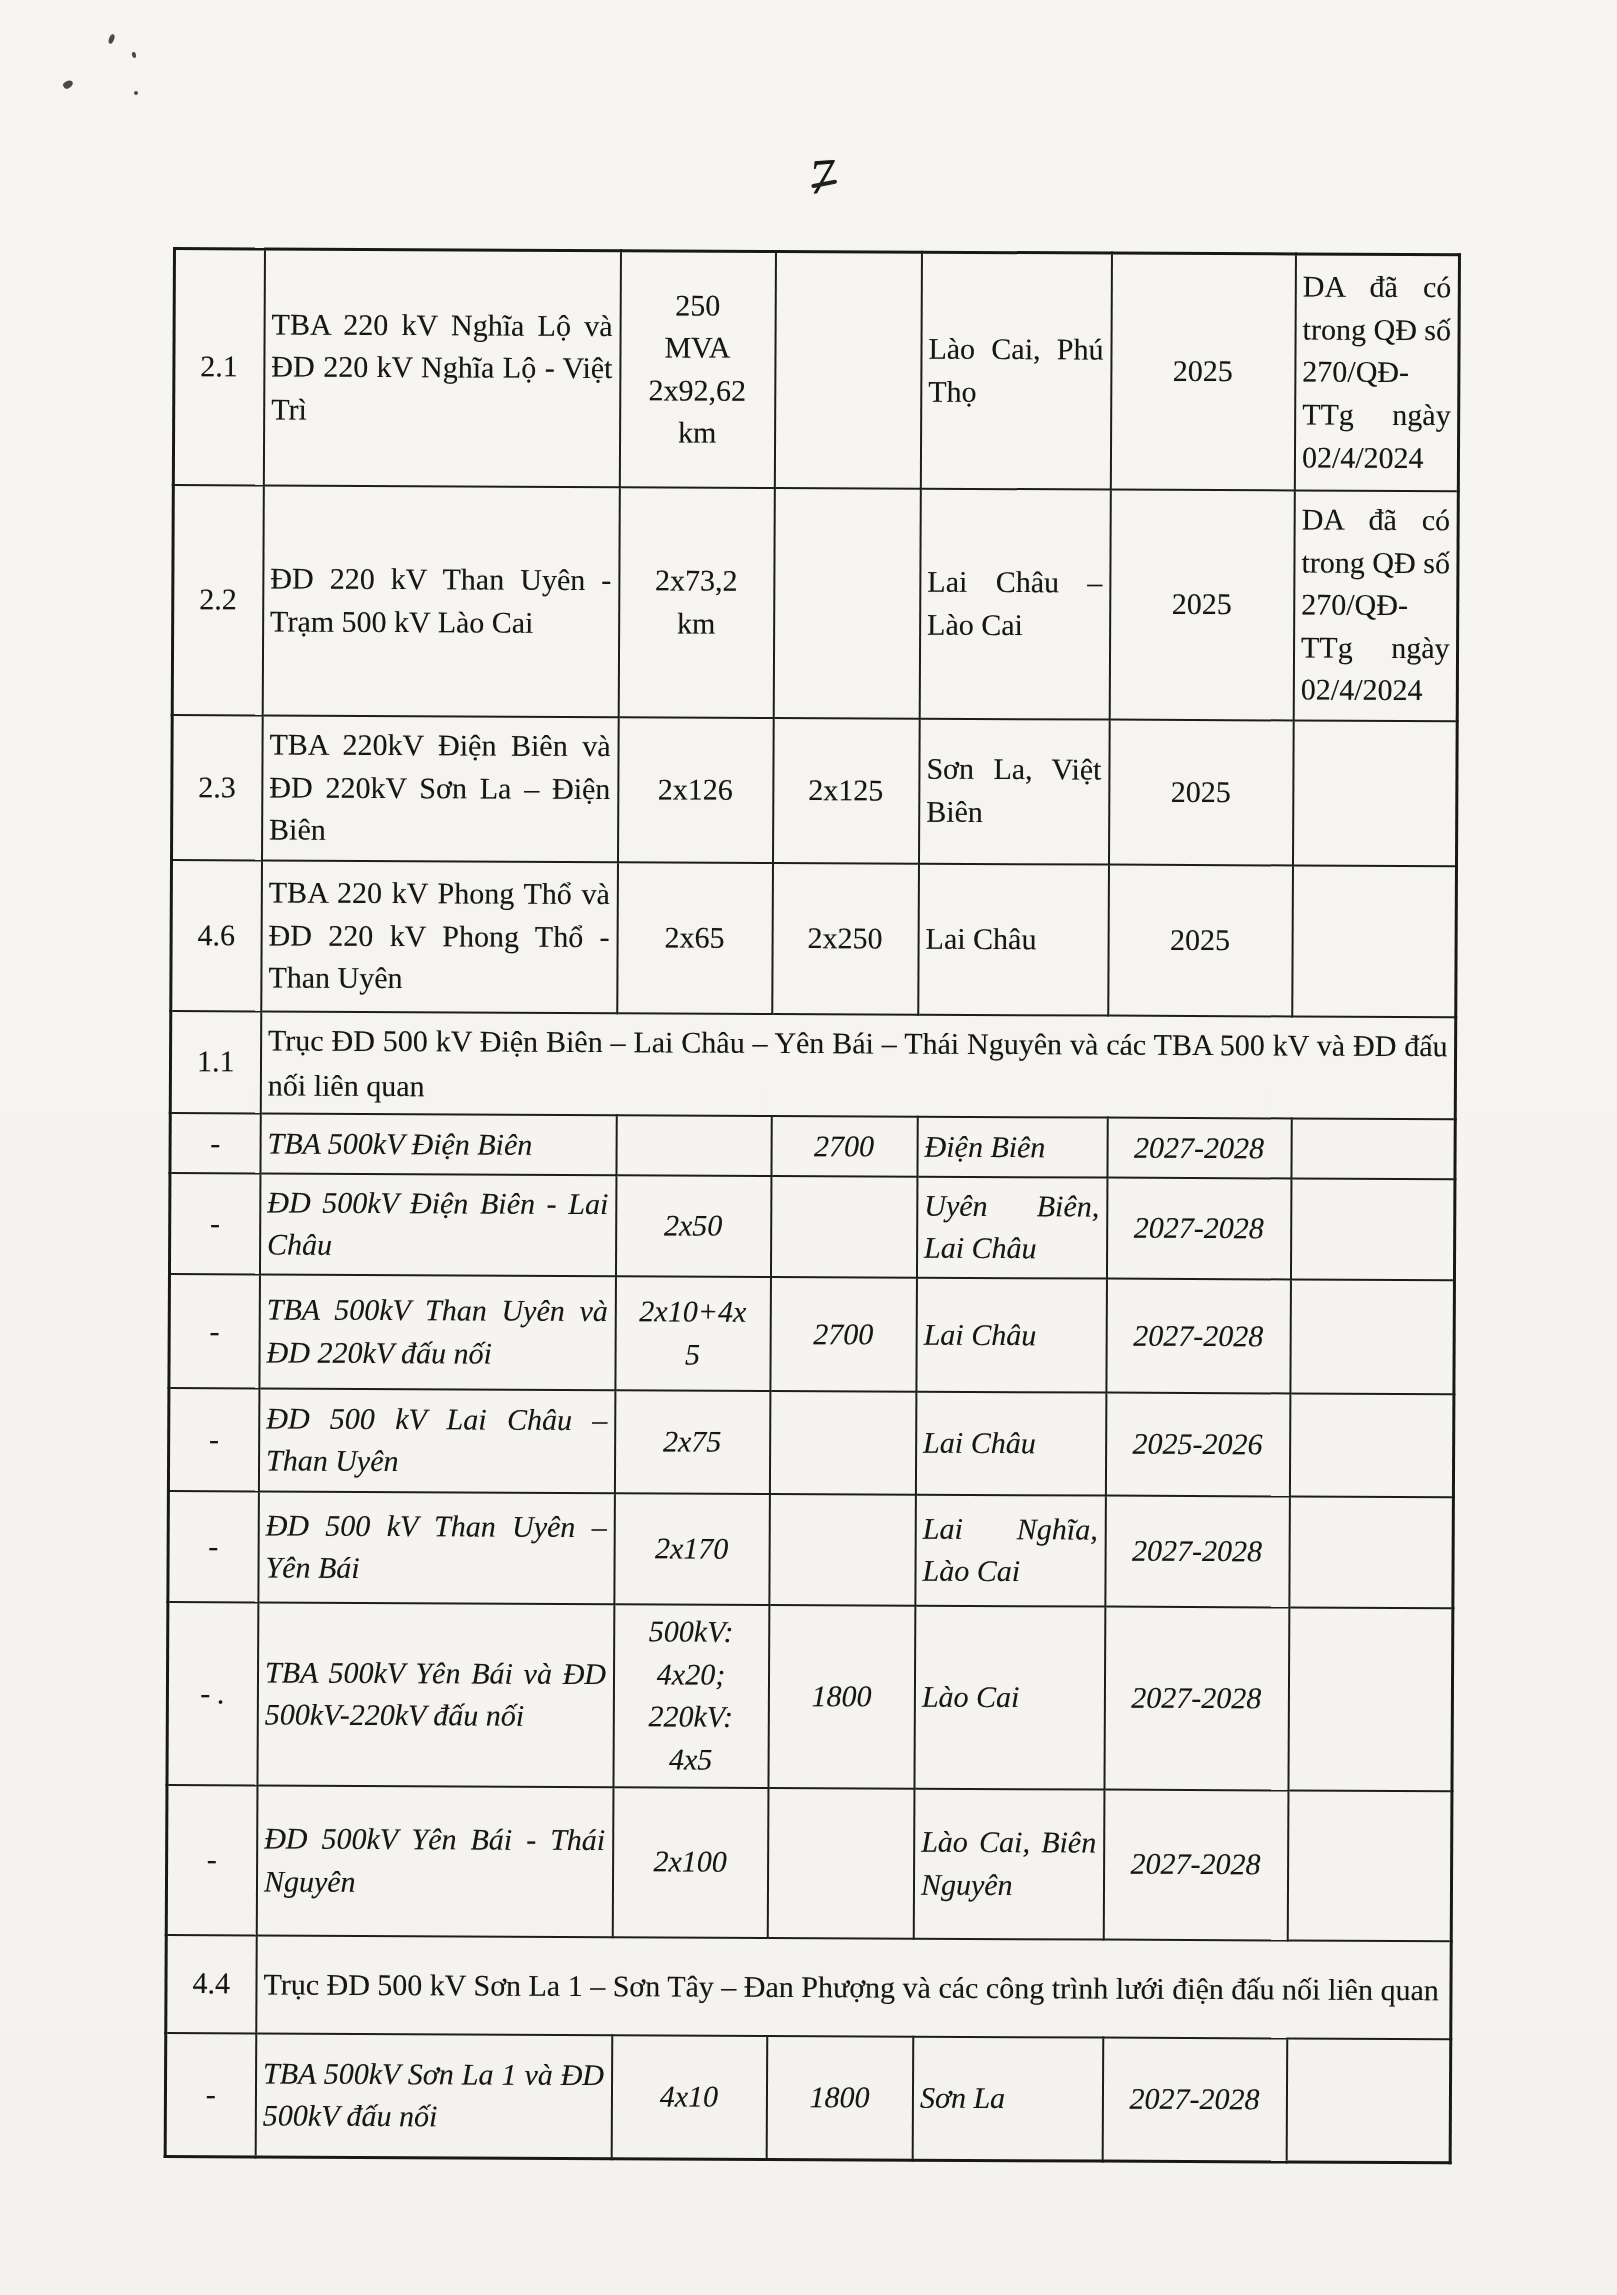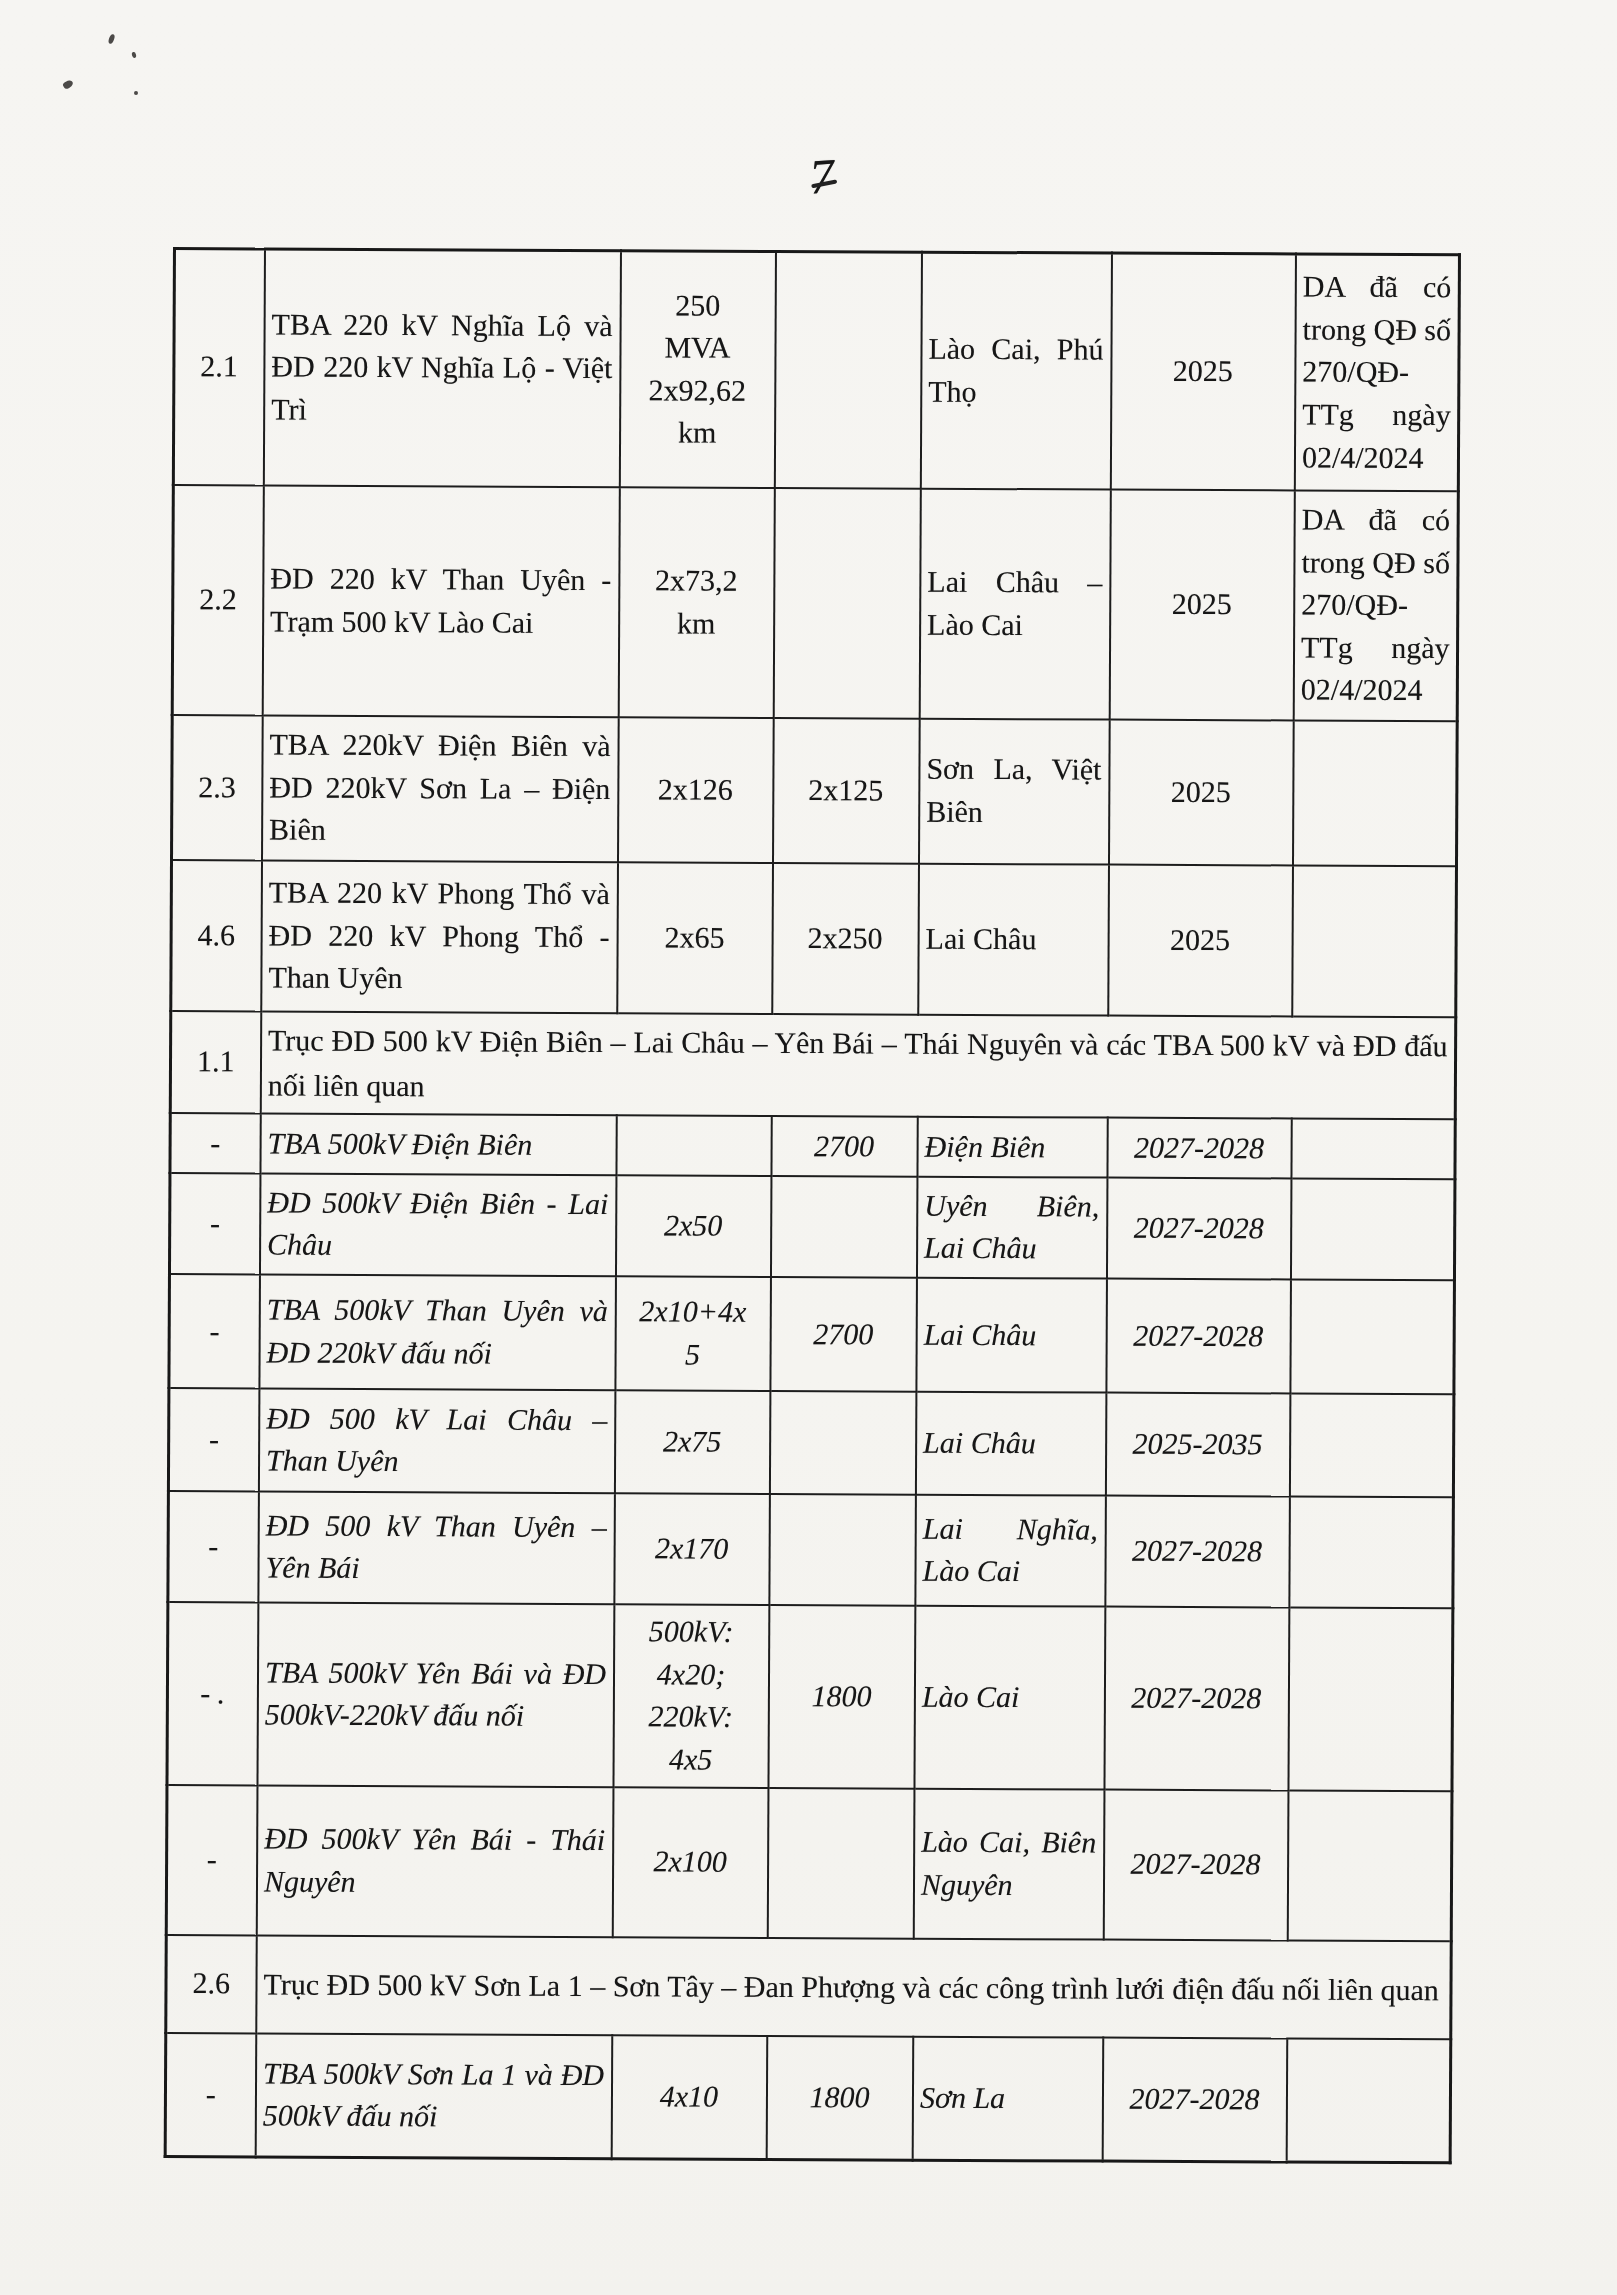--- a/index.html
+++ b/index.html
@@ -164,21 +164,21 @@
           <td class="col-loc">Lai Châu</td>
           <td class="col-year">2027-2028</td>
           <td class="col-note"></td>
         </tr>
         <tr class="r8 it">
           <td class="col-num">-</td>
           <td class="col-name">ĐD 500 kV Lai Châu – Than Uyên</td>
           <td class="col-c3">2x75</td>
           <td class="col-c4"></td>
           <td class="col-loc">Lai Châu</td>
-          <td class="col-year">2025-2035</td>
+          <td class="col-year">2025-2026</td>
           <td class="col-note"></td>
         </tr>
         <tr class="r9 it">
           <td class="col-num">-</td>
           <td class="col-name">ĐD 500 kV Than Uyên – Yên Bái</td>
           <td class="col-c3">2x170</td>
           <td class="col-c4"></td>
           <td class="col-loc">Lai Nghĩa, Lào Cai</td>
           <td class="col-year">2027-2028</td>
           <td class="col-note"></td>
@@ -198,21 +198,21 @@
         <tr class="r11 it">
           <td class="col-num">-</td>
           <td class="col-name">ĐD 500kV Yên Bái - Thái Nguyên</td>
           <td class="col-c3">2x100</td>
           <td class="col-c4"></td>
           <td class="col-loc">Lào Cai, Biên Nguyên</td>
           <td class="col-year">2027-2028</td>
           <td class="col-note"></td>
         </tr>
         <tr class="r12">
-          <td class="col-num">2.6</td>
+          <td class="col-num">4.4</td>
           <td class="span-text" colspan="6">Trục ĐD 500 kV Sơn La 1 – Sơn Tây – Đan Phượng và các công trình lưới điện đấu nối  liên quan</td>
         </tr>
         <tr class="r13 it">
           <td class="col-num">-</td>
           <td class="col-name">TBA 500kV Sơn La 1 và ĐD 500kV đấu nối</td>
           <td class="col-c3">4x10</td>
           <td class="col-c4">1800</td>
           <td class="col-loc">Sơn La</td>
           <td class="col-year">2027-2028</td>
           <td class="col-note"></td>

